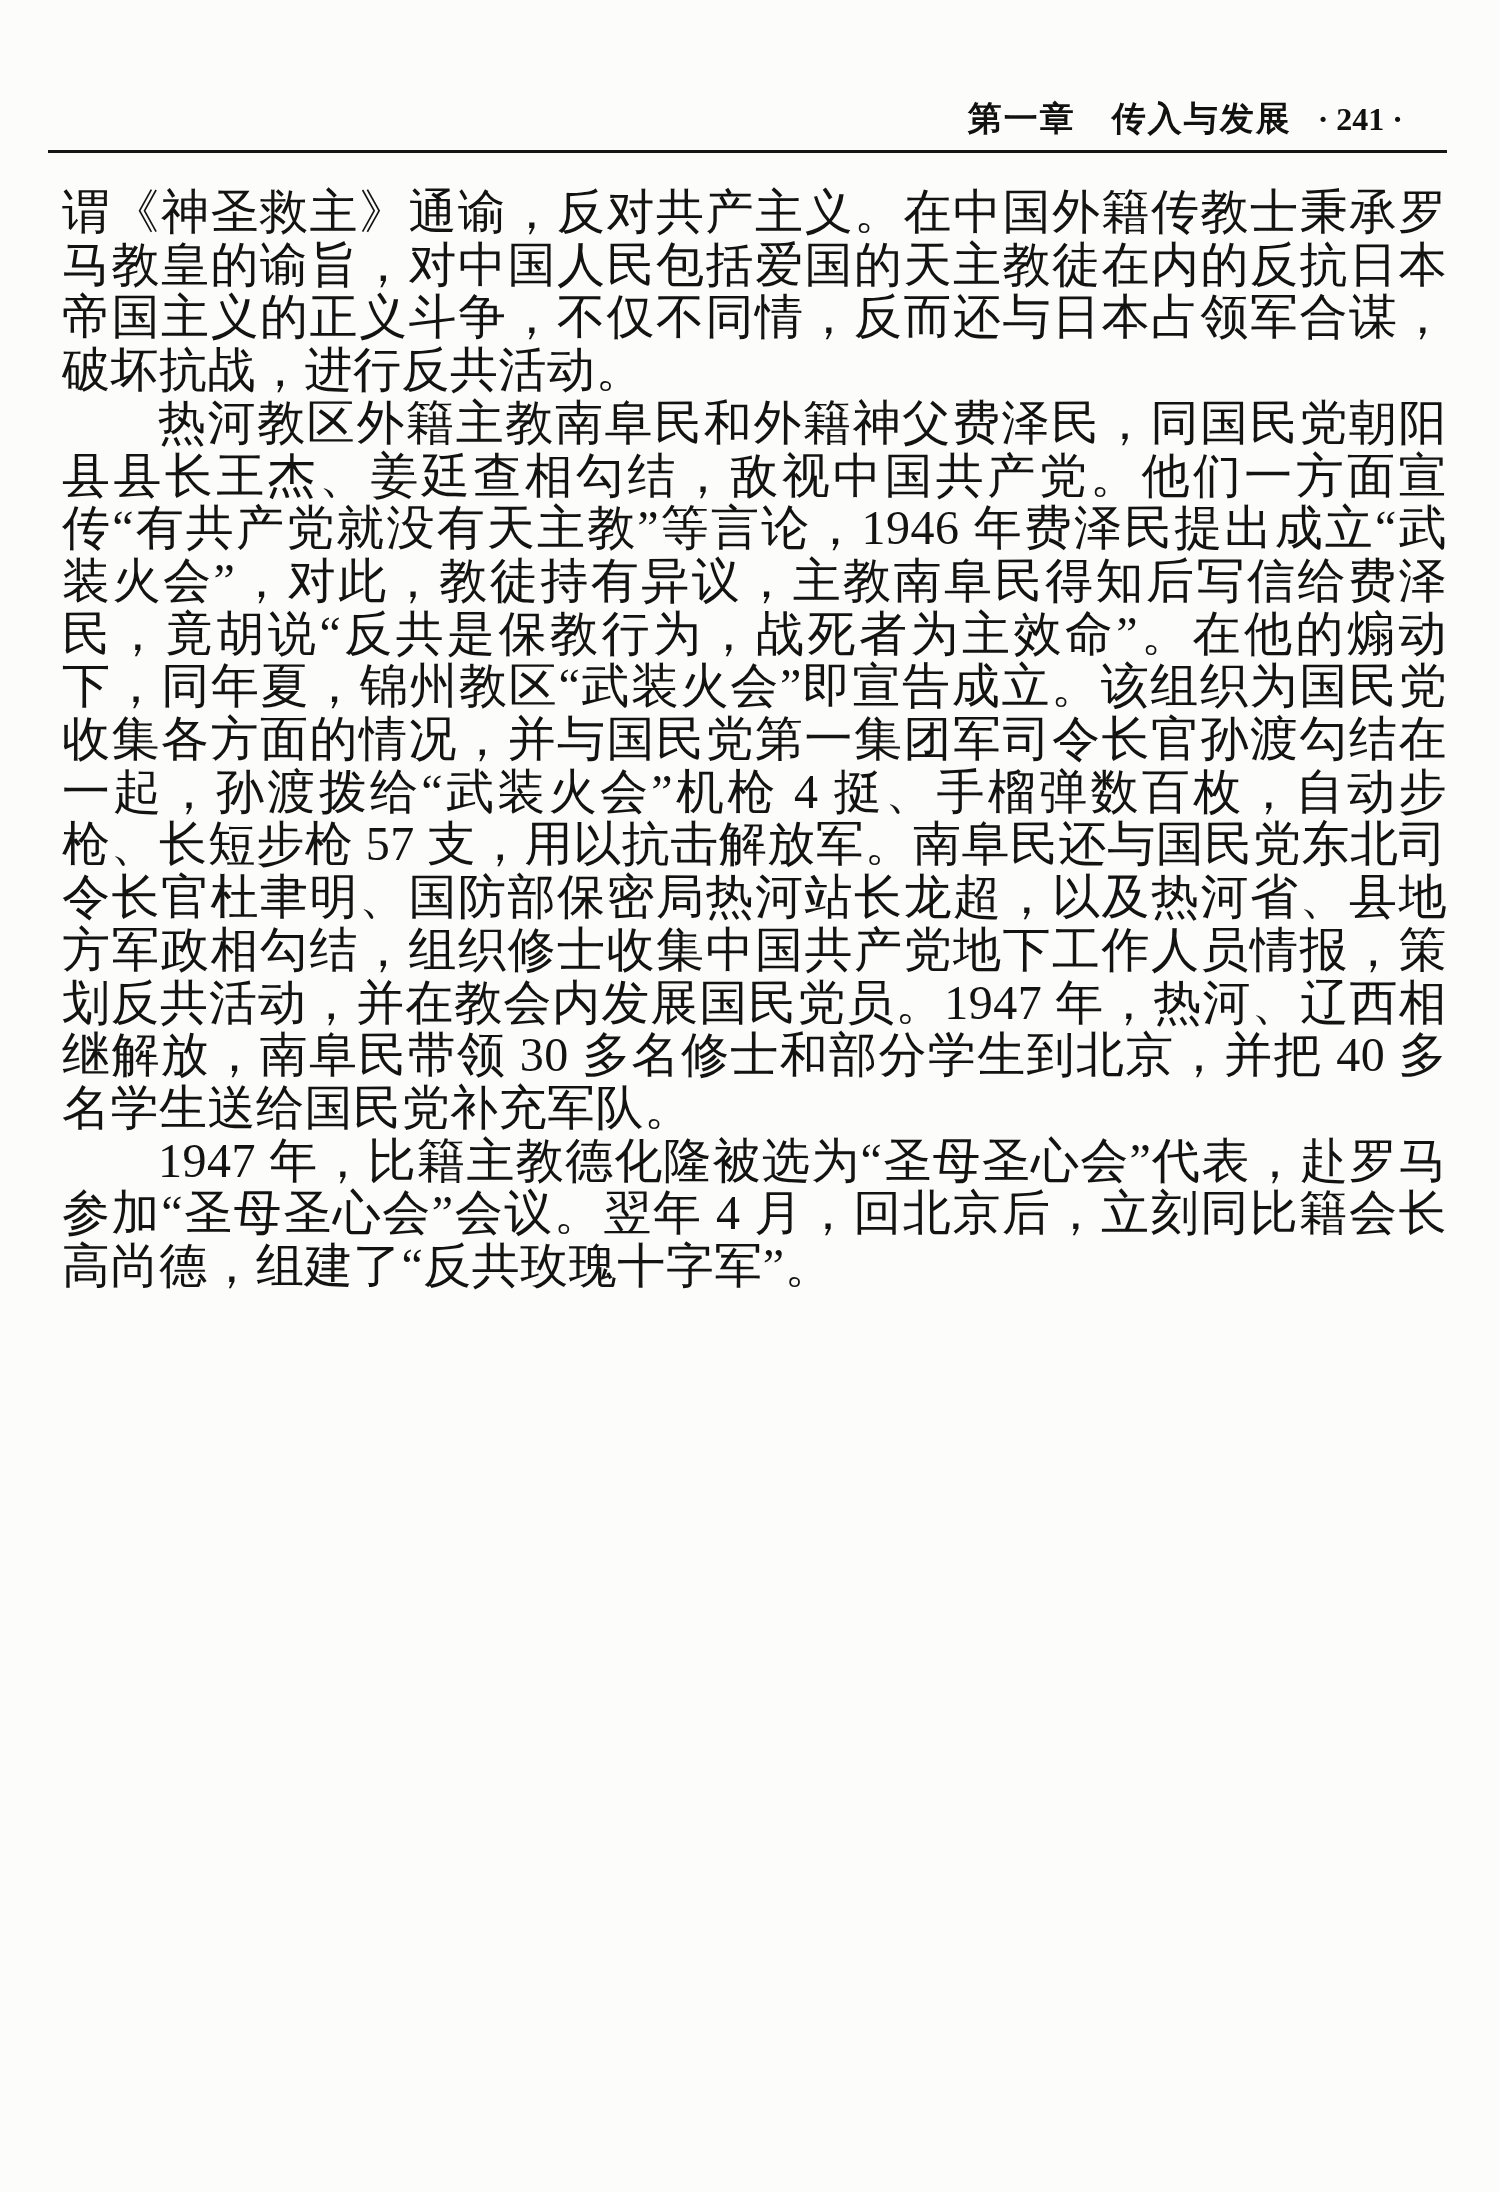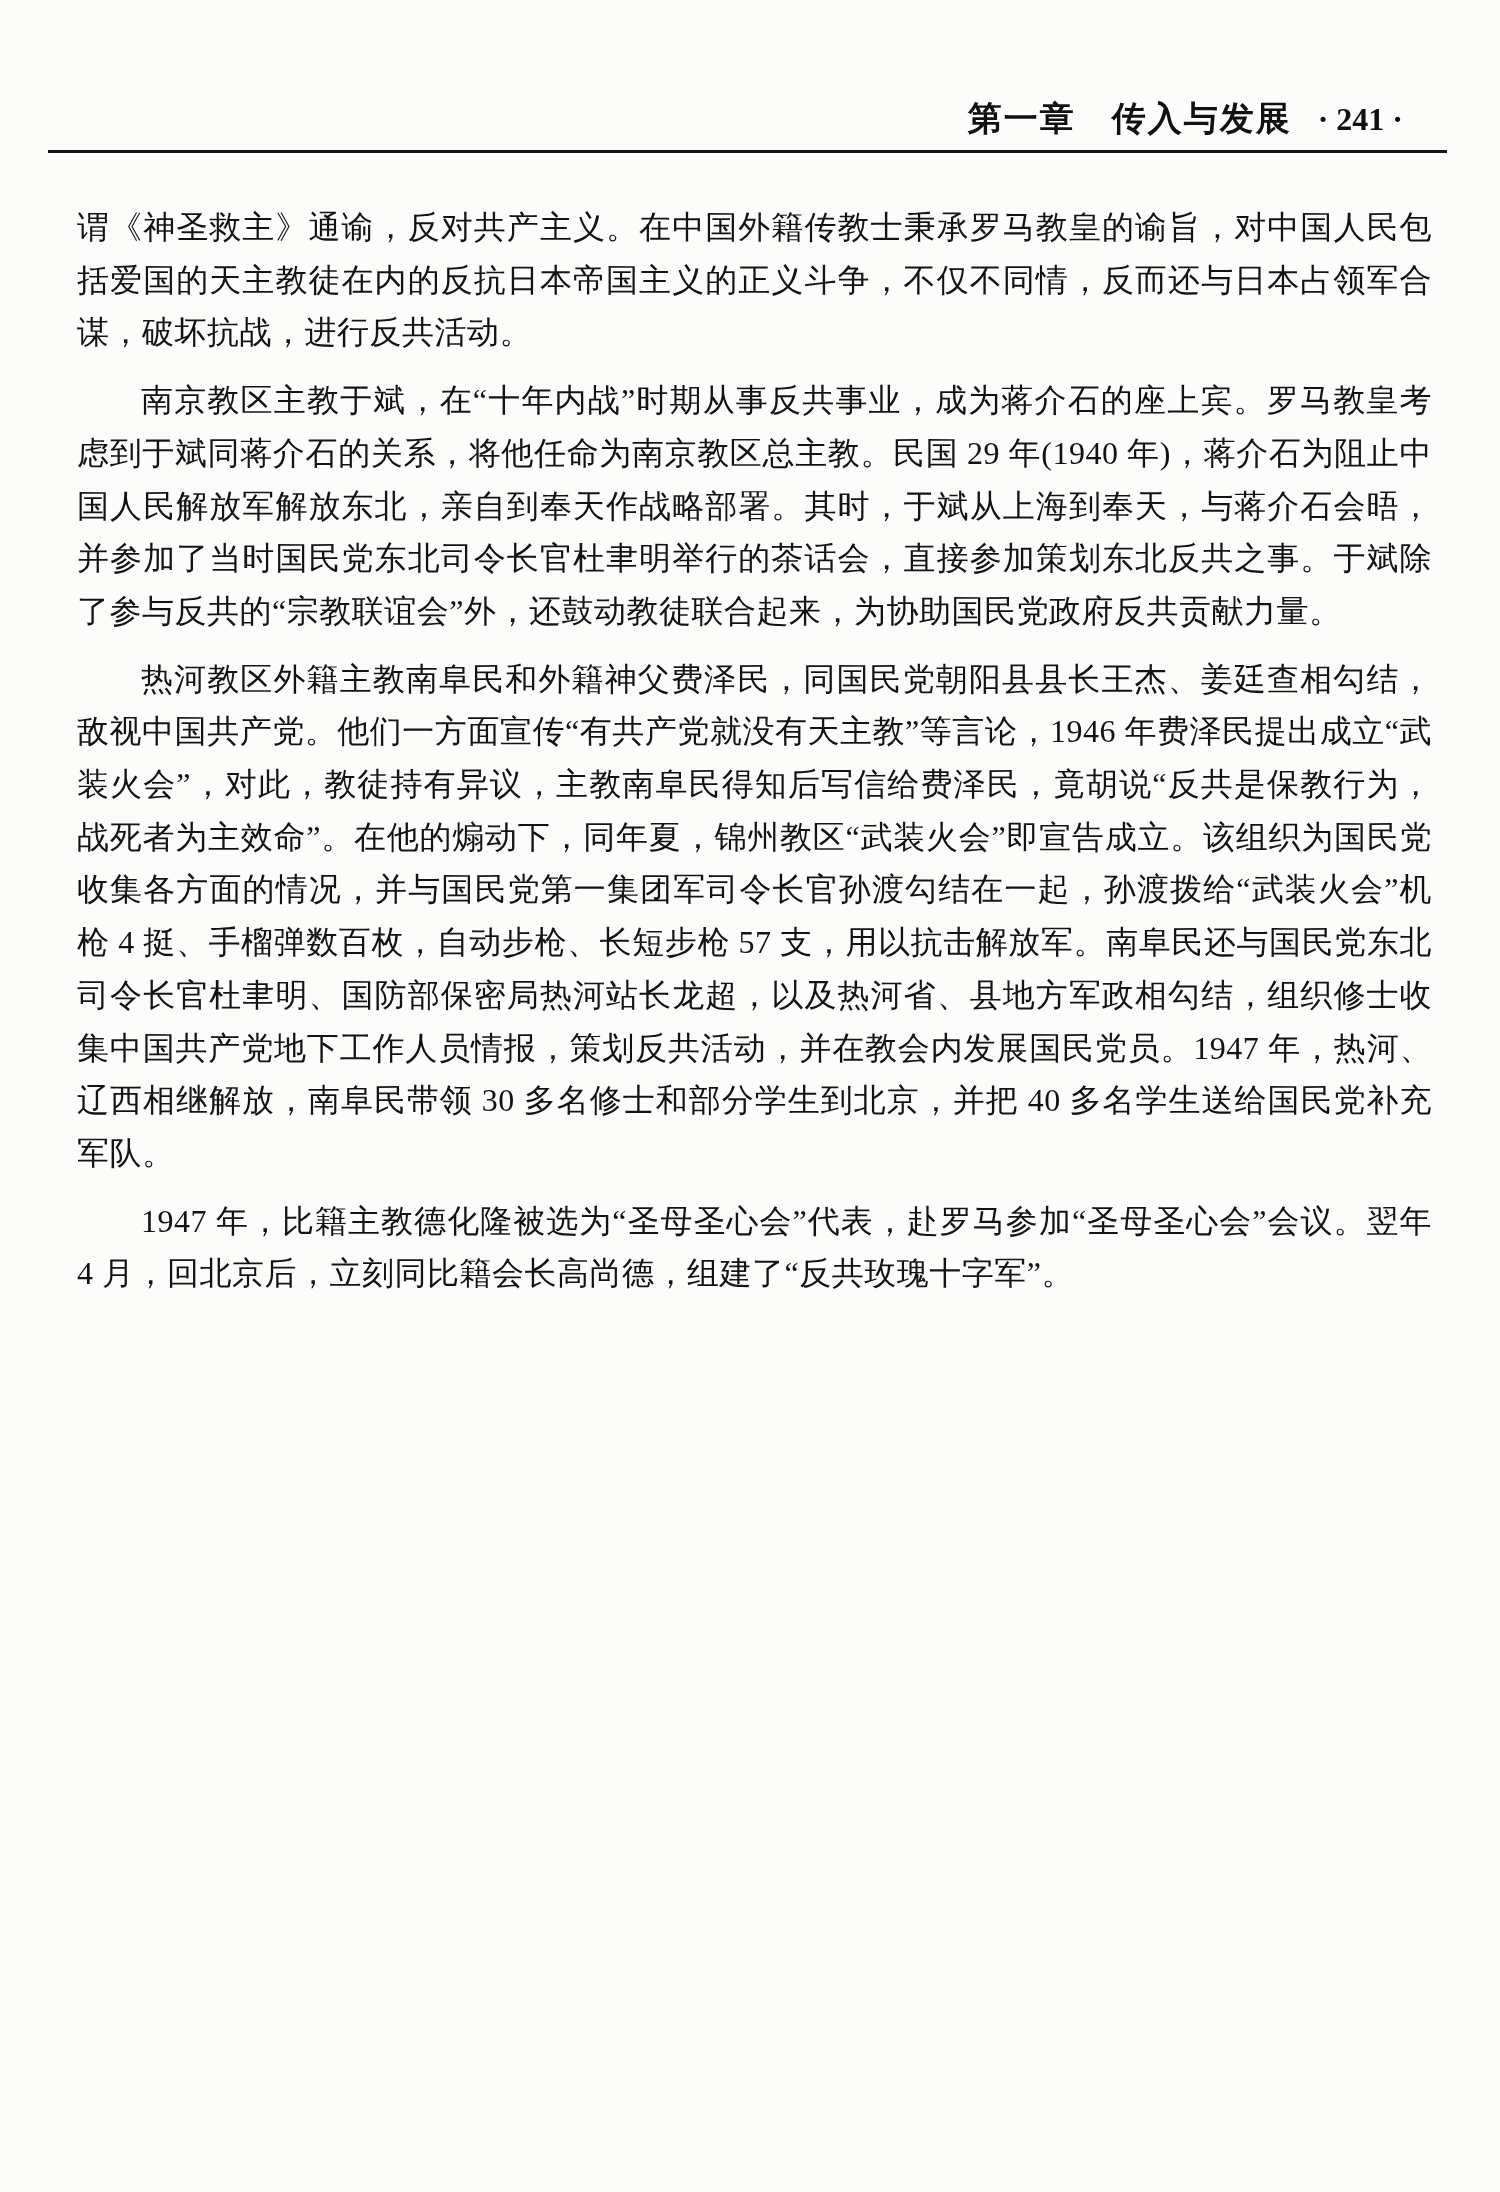--- a/index.html
+++ b/index.html
@@ -48,22 +48,22 @@
     height: 3px;
     background: #161616;
   }
   .body-text {
     position: absolute;
     top: 186px;
     left: 62px;
     width: 1385px;
   }
   .body-text p {
-    margin: 15px;
-    font-size: 32px;
+    margin: 0;
+    font-size: 48px;
     line-height: 52.7px;
     text-align: justify;
     text-justify: inter-ideograph;
     color: #131313;
     letter-spacing: 0.5px;
   }
   .body-text p.indent {
     text-indent: 2em;
   }
   .body-text p .lead {
@@ -75,17 +75,16 @@
 </head>
 <body>
 
 <div class="page">
   <div class="header">
     <span class="chapter">第一章　传入与发展</span><span class="pagenum">· 241 ·</span>
   </div>
   <div class="rule"></div>
   <div class="body-text" id="body-text">
       <p class="no-indent"><span>谓《神圣救主》通谕，反对共产主义。在中国外籍传教士秉承罗马教皇的谕旨，对中国人民包括爱国的天主教徒在内的反抗日本帝国主义的正义斗争，不仅不同情，反而还与日本占领军合谋，破坏抗战，进行反共活动。</span></p>
-      <p class="indent"><span>南京教区主教于斌，在“十年内战”时期从事反共事业，成为蒋介石的座上宾。罗马教皇考虑到于斌同蒋介石的关系，将他任命为南京教区总主教。民国 29 年(1940 年)，蒋介石为阻止中国人民解放军解放东北，亲自到奉天作战略部署。其时，于斌从上海到奉天，与蒋介石会晤，并参加了当时国民党东北司令长官杜聿明举行的茶话会，直接参加策划东北反共之事。于斌除了参与反共的“宗教联谊会”外，还鼓动教徒联合起来，为协助国民党政府反共贡献力量。</span></p>
       <p class="indent"><span>热河教区外籍主教南阜民和外籍神父费泽民，同国民党朝阳县县长王杰、姜廷查相勾结，敌视中国共产党。他们一方面宣传“有共产党就没有天主教”等言论，1946 年费泽民提出成立“武装火会”，对此，教徒持有异议，主教南阜民得知后写信给费泽民，竟胡说“反共是保教行为，战死者为主效命”。在他的煽动下，同年夏，锦州教区“武装火会”即宣告成立。该组织为国民党收集各方面的情况，并与国民党第一集团军司令长官孙渡勾结在一起，孙渡拨给“武装火会”机枪 4 挺、手榴弹数百枚，自动步枪、长短步枪 57 支，用以抗击解放军。南阜民还与国民党东北司令长官杜聿明、国防部保密局热河站长龙超，以及热河省、县地方军政相勾结，组织修士收集中国共产党地下工作人员情报，策划反共活动，并在教会内发展国民党员。1947 年，热河、辽西相继解放，南阜民带领 30 多名修士和部分学生到北京，并把 40 多名学生送给国民党补充军队。</span></p>
       <p class="indent"><span>1947 年，比籍主教德化隆被选为“圣母圣心会”代表，赴罗马参加“圣母圣心会”会议。翌年 4 月，回北京后，立刻同比籍会长高尚德，组建了“反共玫瑰十字军”。</span></p>
     </div>
 </div>
 
 </body></html>

